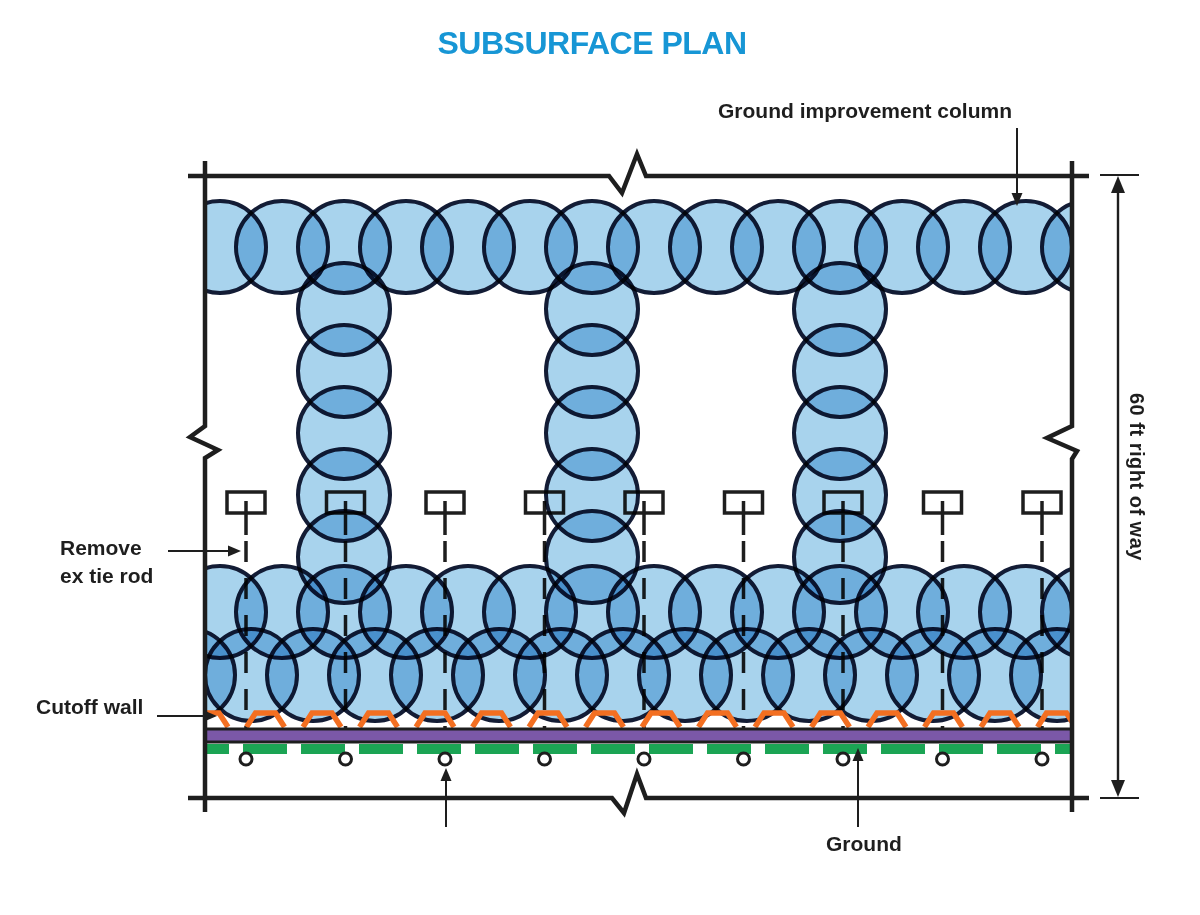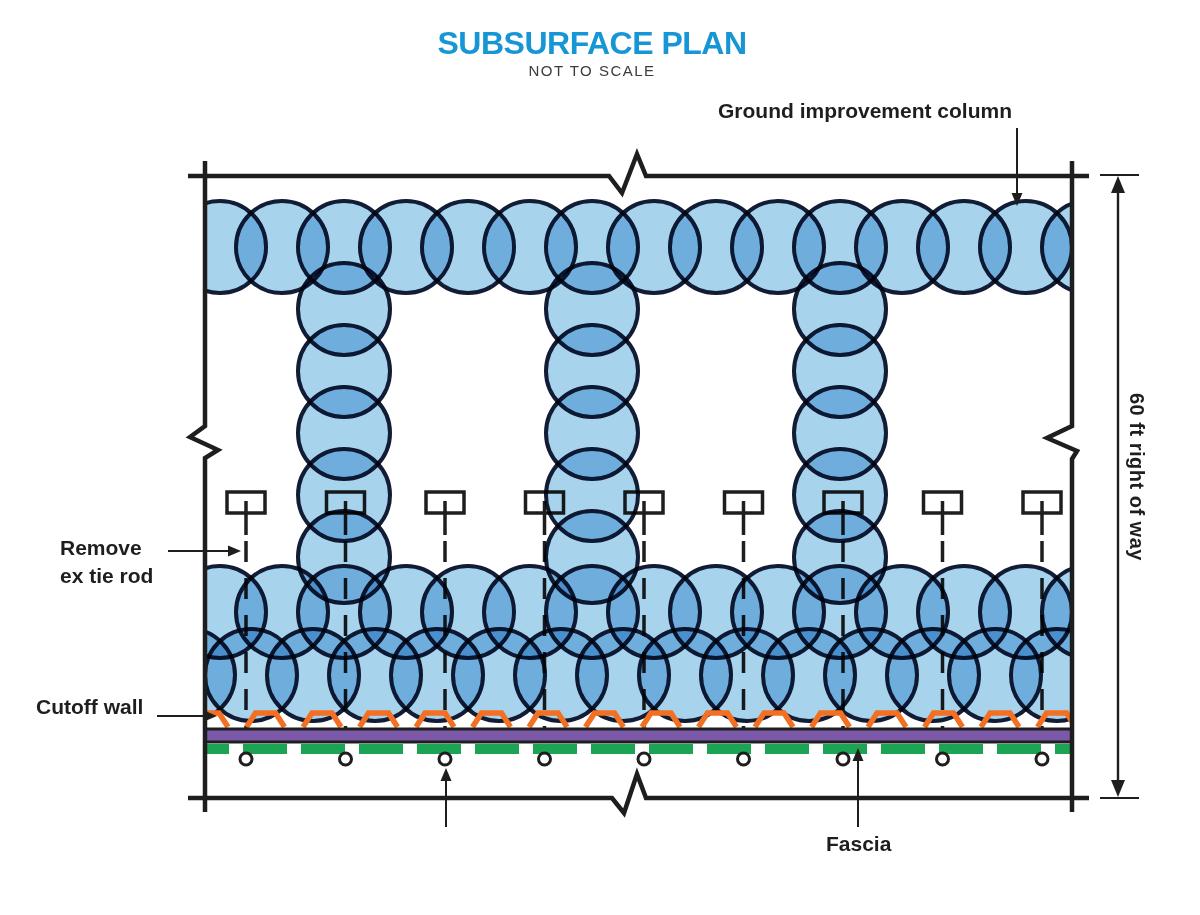--- a/index.html
+++ b/index.html
@@ -195,21 +195,20 @@
       <line class="arrow-line" x1="446" y1="827" x2="446" y2="780"></line>
       <polygon class="arrow-head" points="446,768 440.5,781 451.5,781"></polygon>
     </g>
     <g>
       <line class="arrow-line" x1="858" y1="827" x2="858" y2="760"></line>
       <polygon class="arrow-head" points="858,748 852.5,761 863.5,761"></polygon>
     </g>
   </svg>
 
   <div id="title">SUBSURFACE PLAN</div>
-  <div id="subtitle">NOT TO SCALE</div>
 
   <div class="label" style="left:718px;top:97px;">Ground improvement column</div>
   <div class="label" style="left:60px;top:534px;line-height:28px;">Remove
 ex tie rod</div>
   <div class="label" style="left:36px;top:693px;">Cutoff wall</div>
-  <div class="label" style="left:826px;top:830px;">Fascia</div>
+  <div class="label" style="left:826px;top:830px;">Ground</div>
   <div id="row-label">60 ft right of way</div>
 </div>
 
 </body></html>

